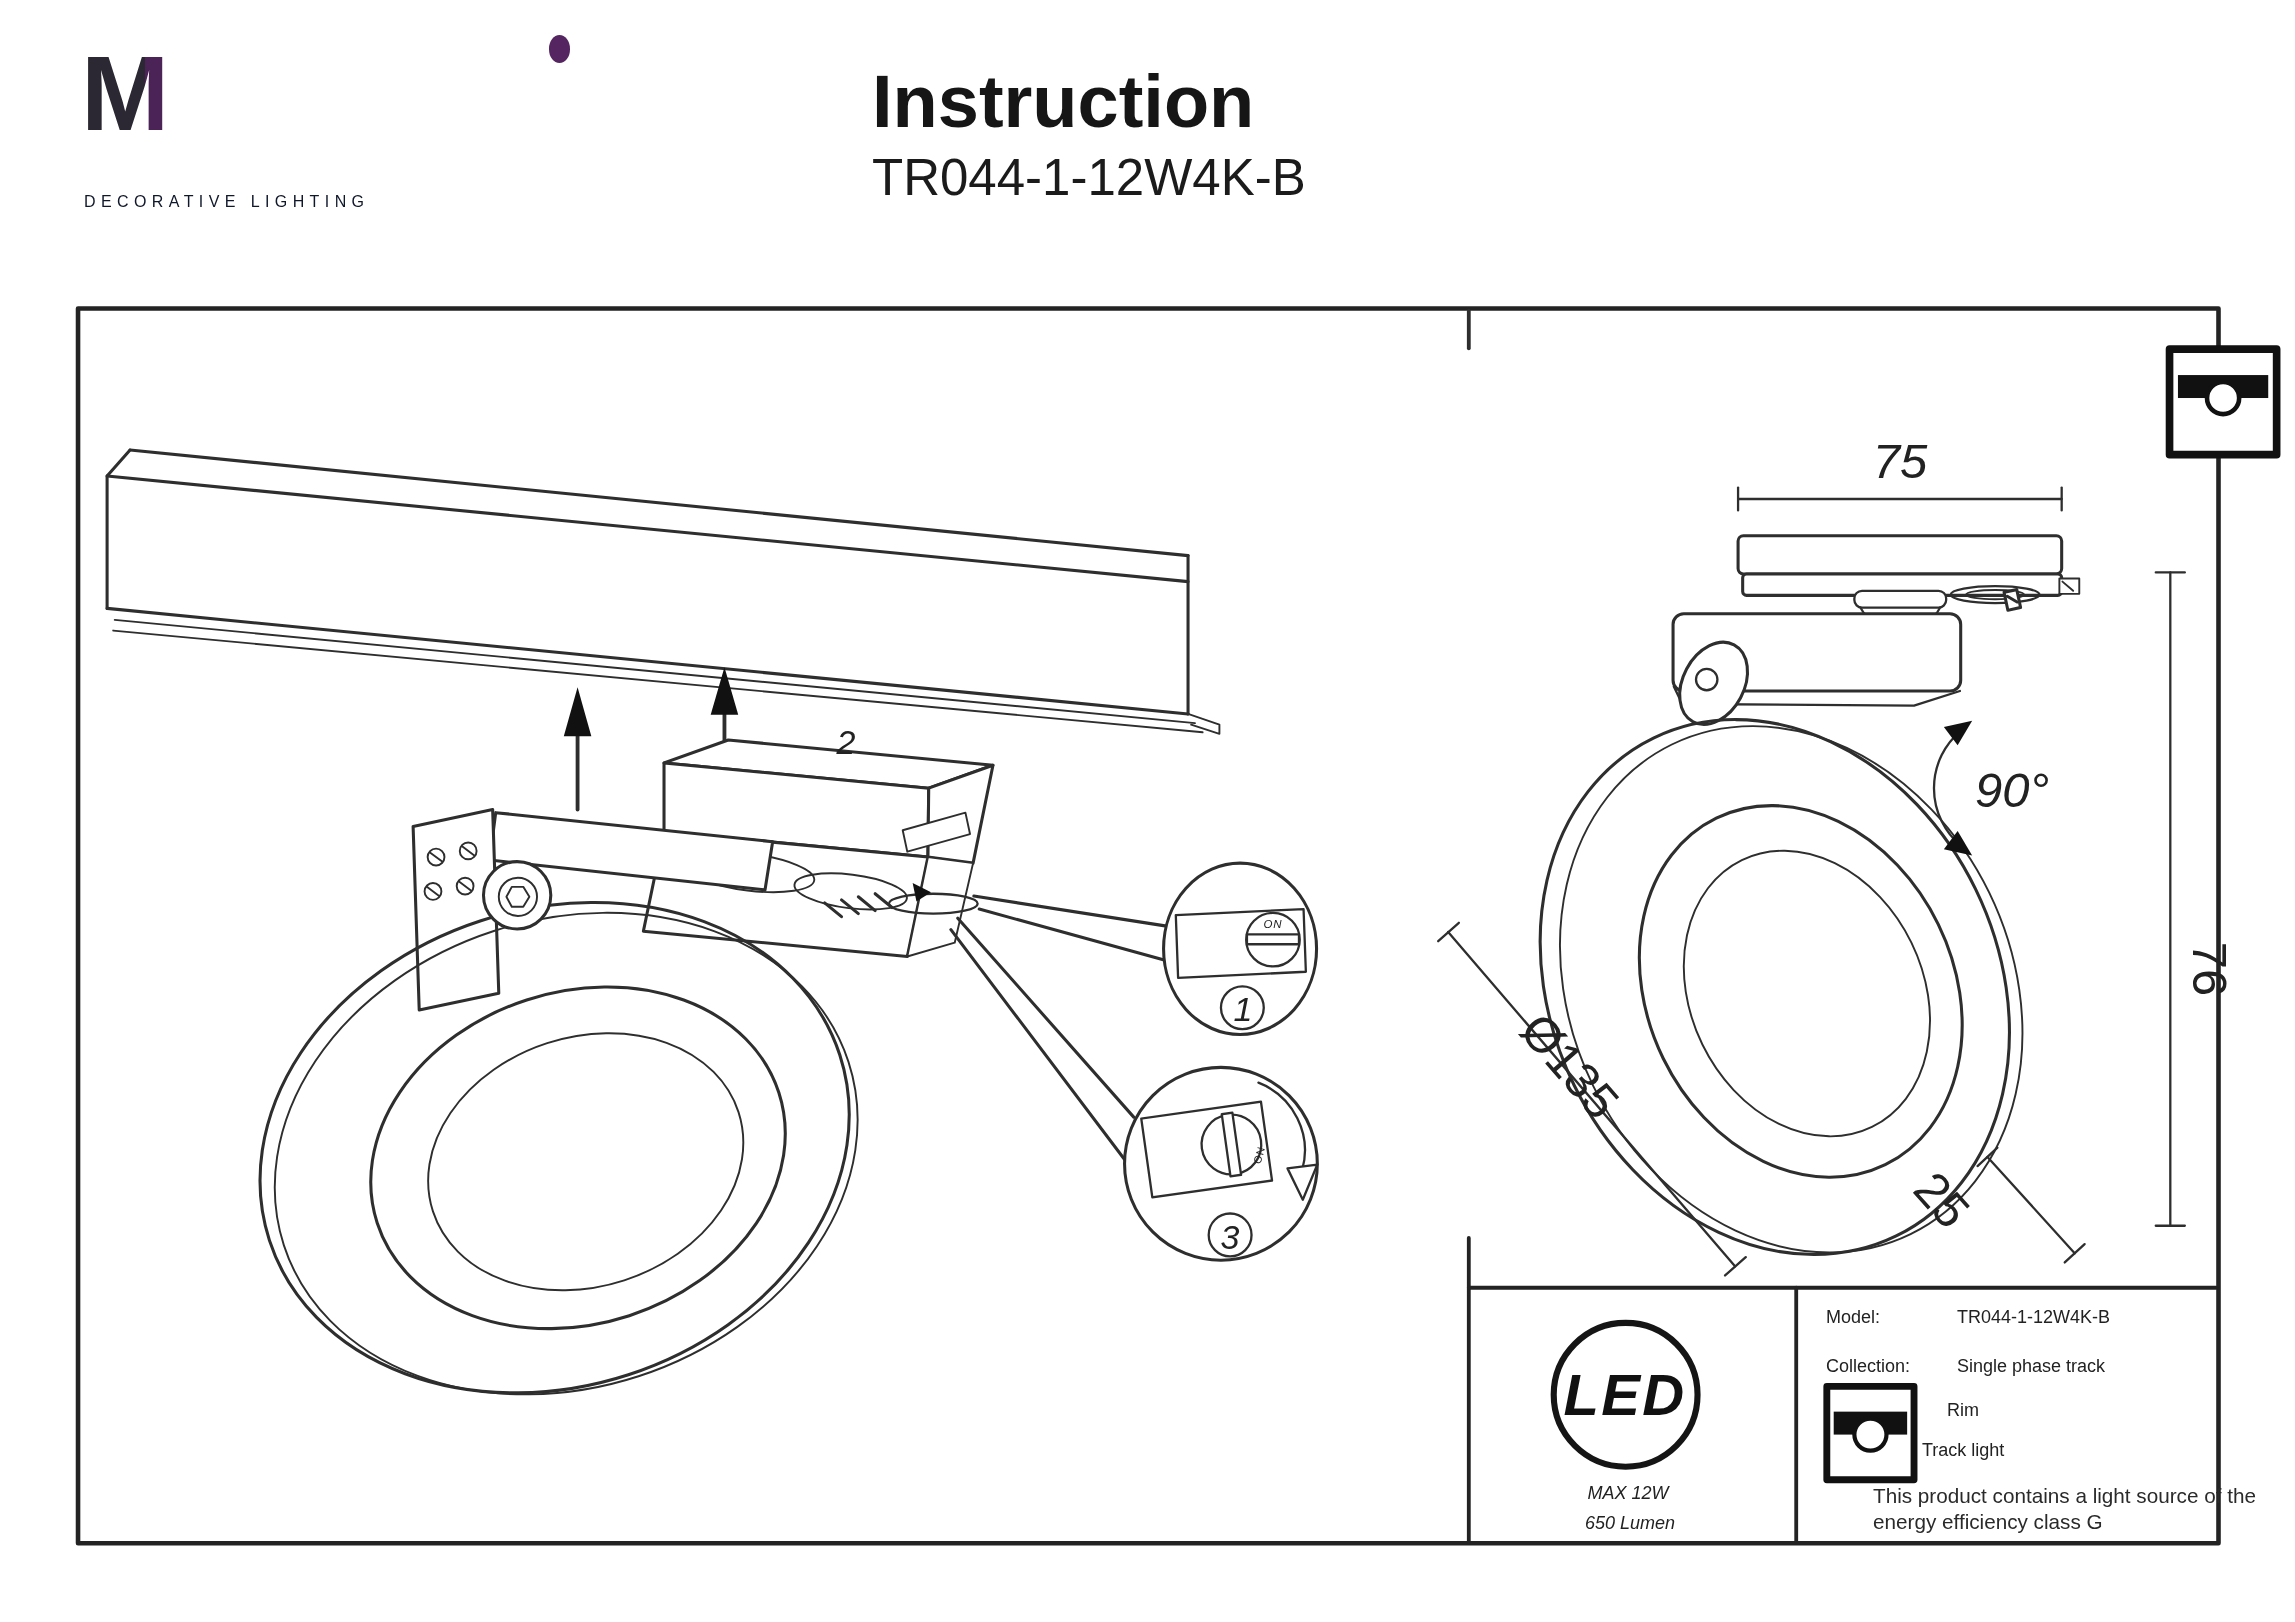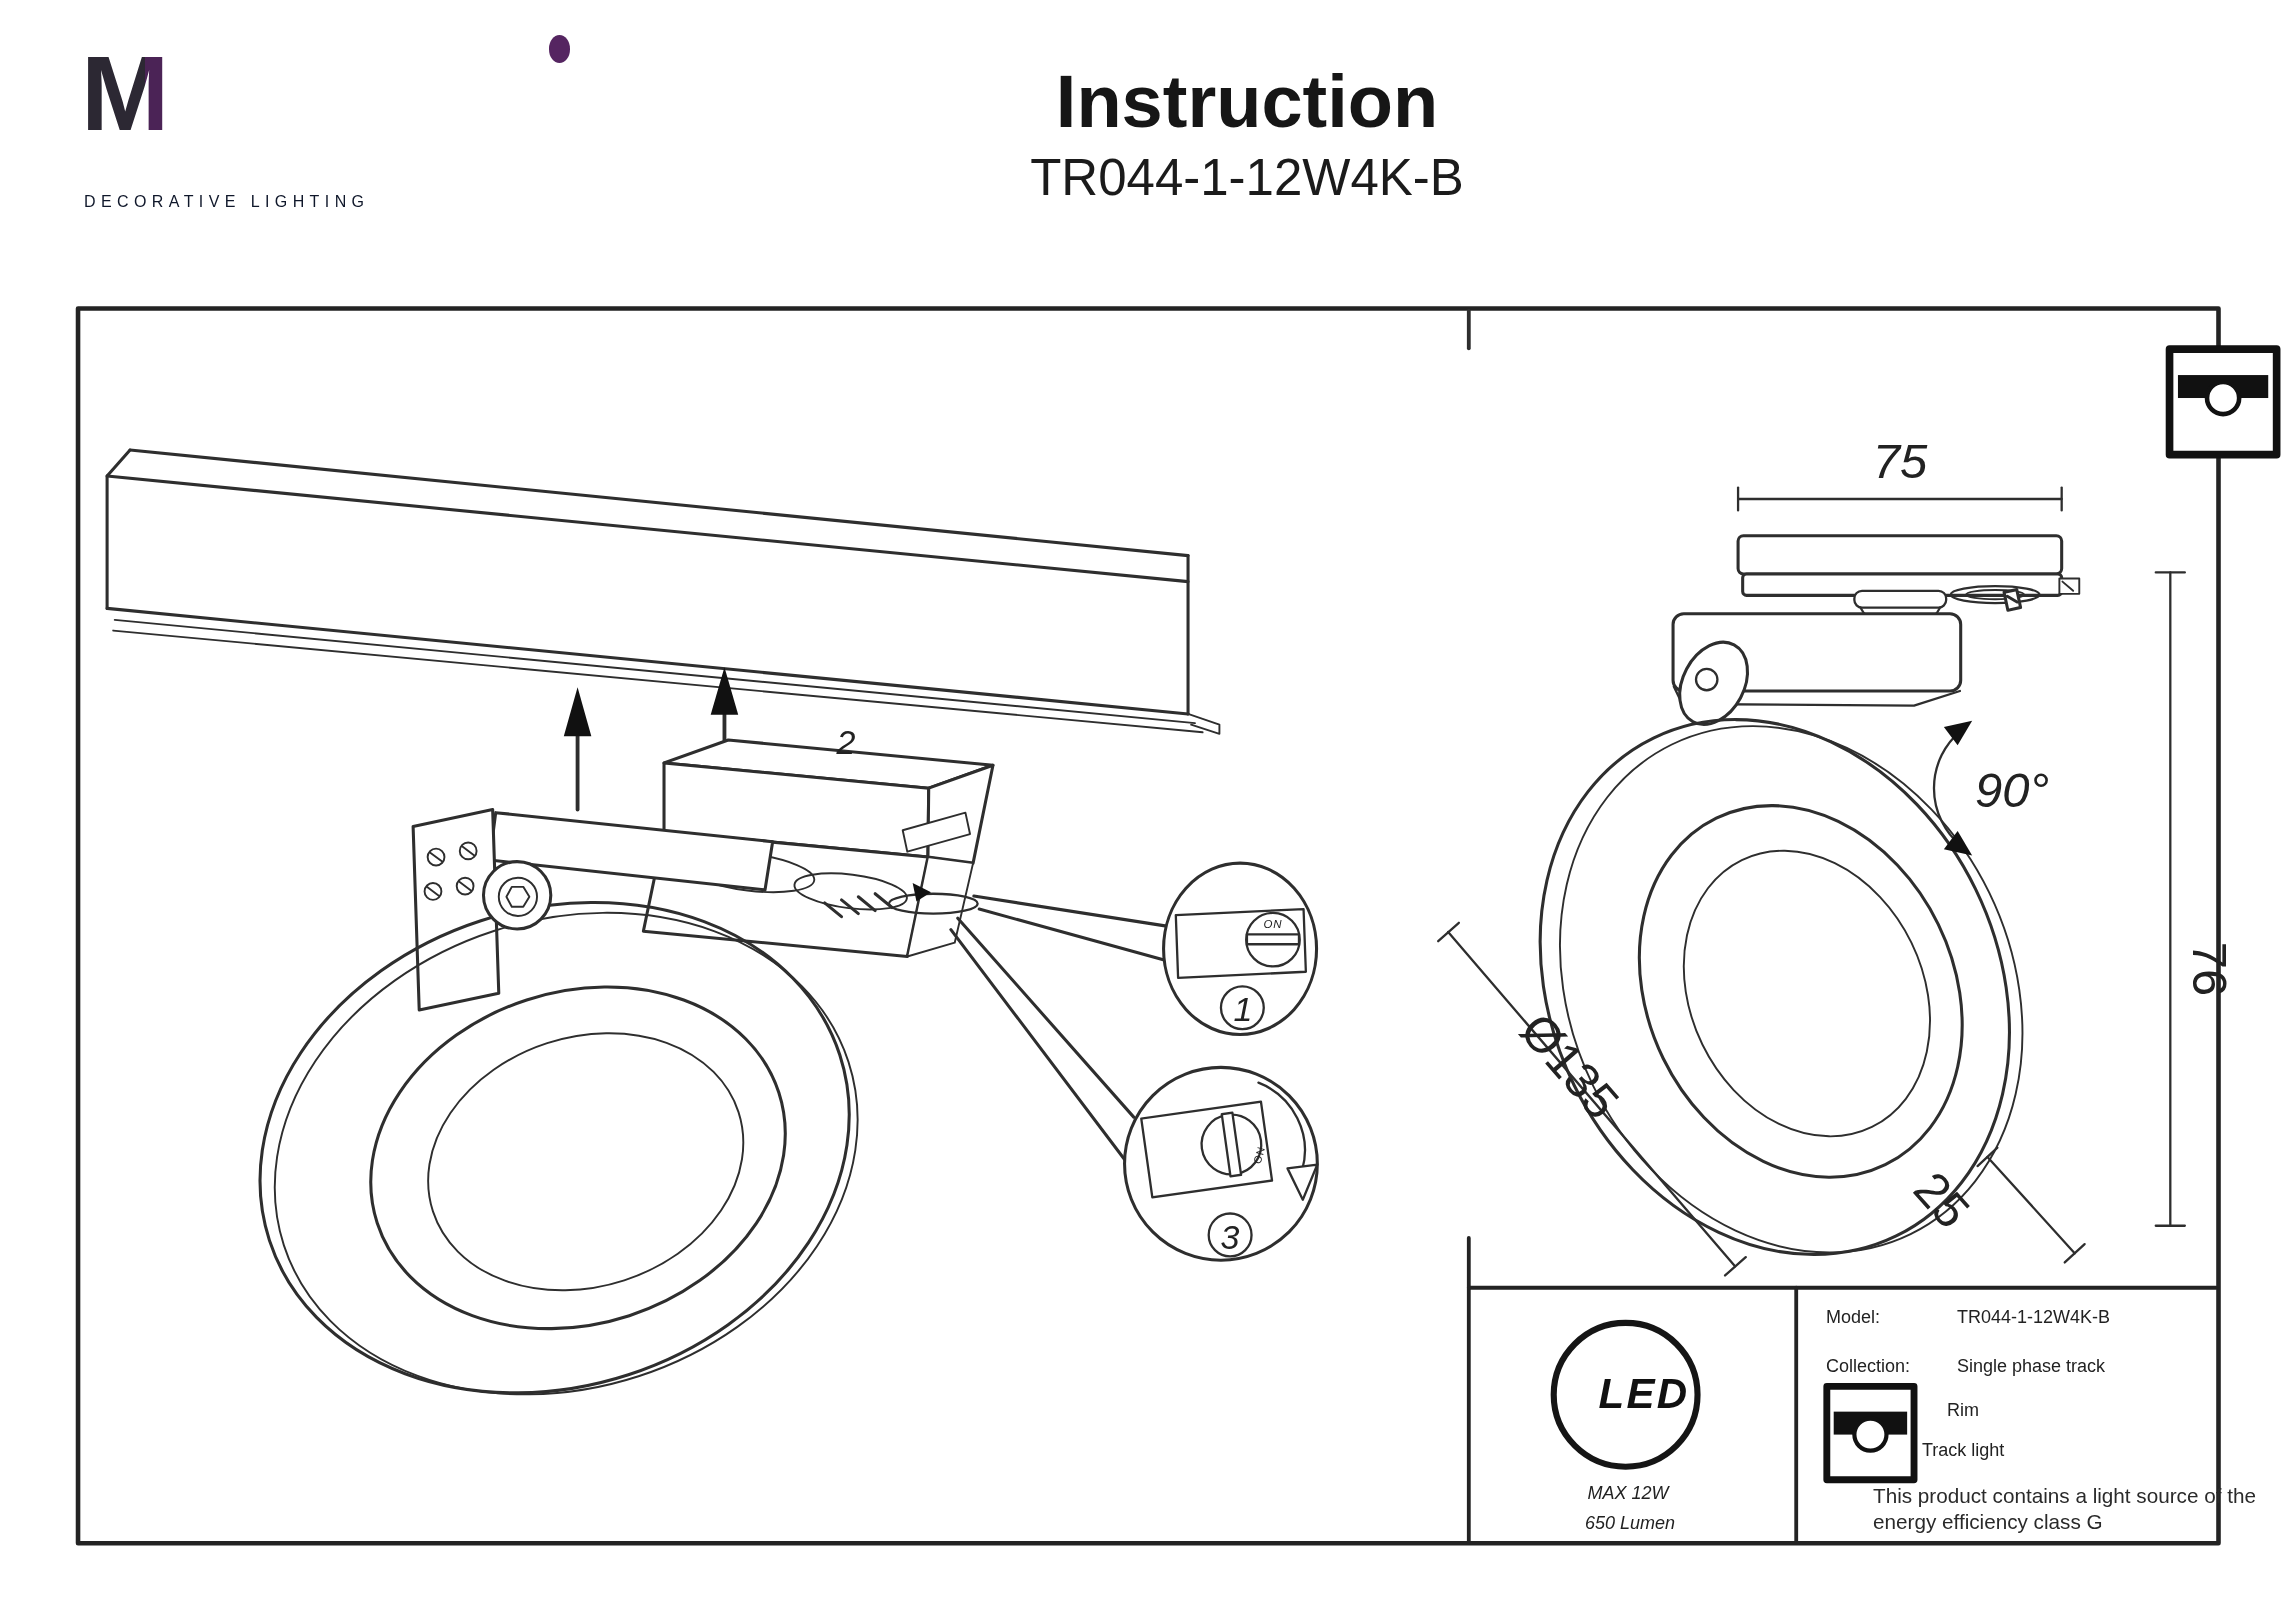--- a/index.html
+++ b/index.html
@@ -21,24 +21,24 @@
   
   #logo{left:81px;top:40px;height:145px;font-weight:bold;font-size:106px;
         letter-spacing:3.1px;color:#2c2833;line-height:1;}
   #logo .mwrap{position:relative;display:inline-block;}
   #logo .m2{position:absolute;left:0;top:0;}
   #logo .mdark{clip-path:inset(0 30% 0 0);}
   #logo .mpurple{color:#4b2356;clip-path:inset(0 0 0 70%);}
   #logo-dot{left:549px;top:35px;width:21.4px;height:27.5px;border-radius:50%;background:#552561;}
   #tagline{left:84px;top:193px;width:502px;text-align:left;font-size:16px;
            letter-spacing:5.4px;color:#0f172a;}
-  #titleblock{left:872px;top:61px;width:750px;text-align:center;}
+  #titleblock{left:872px;top:61px;width:750px;}
   #doc-title{font-size:74px;font-weight:bold;color:#161616;margin:0;line-height:1.1;}
   #doc-model{font-size:51px;color:#1b1b1b;margin-top:6.1px;}
-  .ledword{font-size:42px;font-weight:bold;letter-spacing:2.3px;color:#111;margin-left:19px;}
+  .ledword{font-size:58px;font-weight:bold;letter-spacing:2.3px;color:#111;}
 </style>
 </head>
 <body>
 
 <div id="page">
 
   <div id="logo" class="abs">
     <span class="mwrap"><span class="m2 mdark">M</span><span class="m2 mpurple">M</span><span style="visibility:hidden">M</span></span>
   </div>
   <div id="logo-dot" class="abs"></div>

